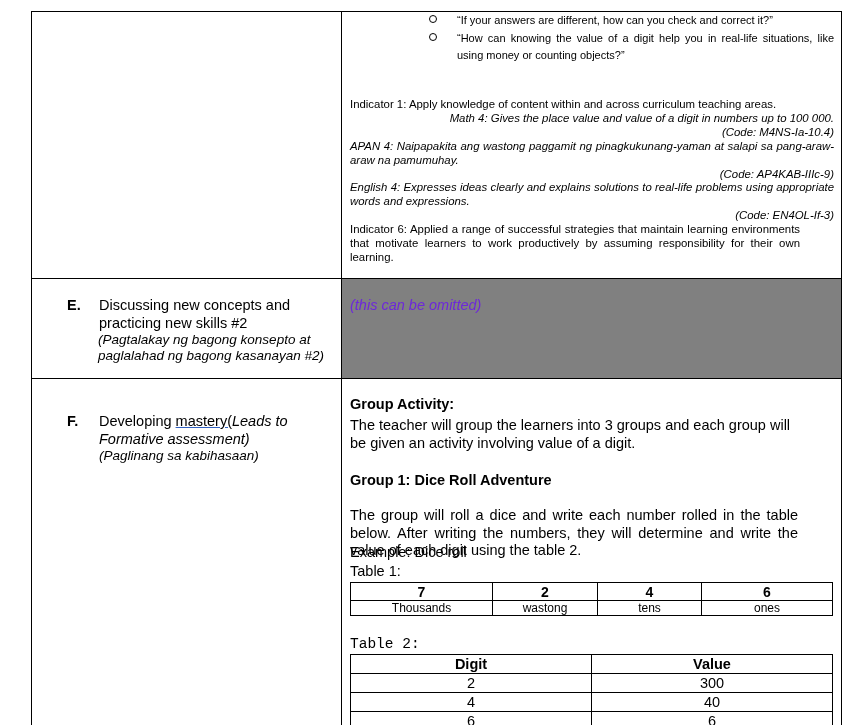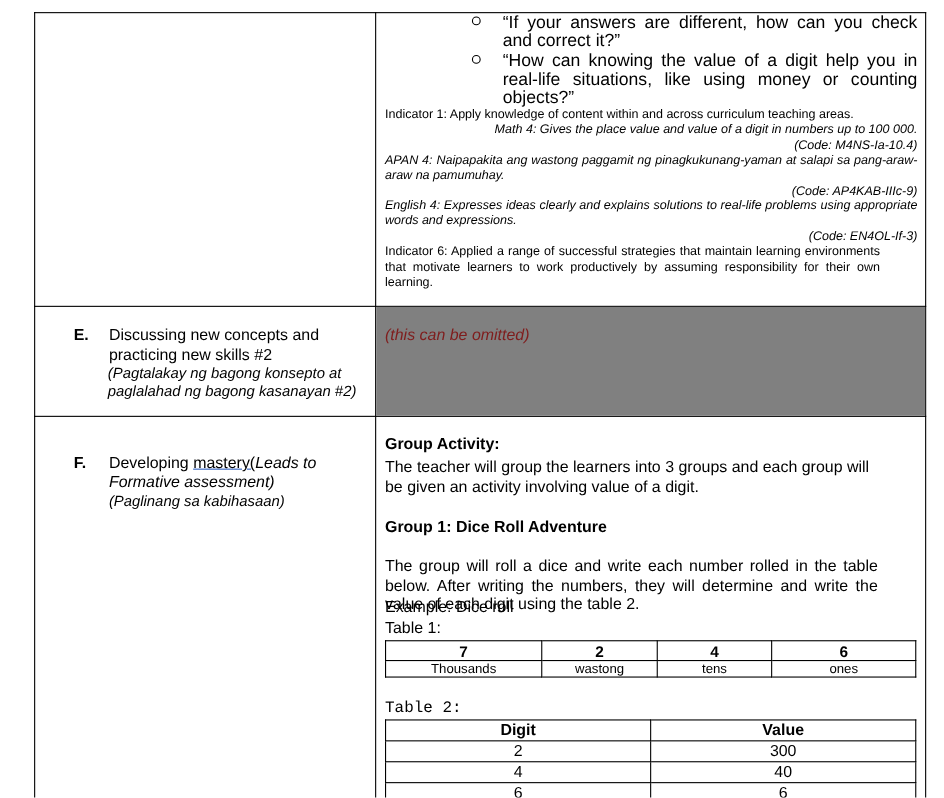--- a/index.html
+++ b/index.html
@@ -3,30 +3,30 @@
   <meta charset="utf-8">
   <style>
     html, body { margin: 0; padding: 0; background: #ffffff; }
     body { width: 858px; height: 725px; position: relative; overflow: hidden;
            font-family: "Liberation Sans", sans-serif; color: #000; }
     .page { position: absolute; left: 31px; top: 11px; width: 811px; height: 730px; }
     .vline { position: absolute; background: #000; width: 1px; }
     .hline { position: absolute; background: #000; height: 1px; }
 
     
-    .bullets { position: absolute; left: 398px; top: 2px; width: 405px; font-size: 16px; line-height: 17px; }
+    .bullets { position: absolute; left: 398px; top: 2px; width: 405px; font-size: 11px; line-height: 17px; }
     .bullet-row { position: relative; padding-left: 28px; text-align: justify; margin-bottom: 1px; }
     .bullet-row .b { position: absolute; left: 0; top: 3px; width: 6px; height: 6px; border: 1px solid #000; border-radius: 50%; }
     .indicators { position: absolute; left: 319px; top: 87px; width: 484px; font-size: 11.4px; line-height: 13.9px; }
     .indicators .it { font-style: italic; text-align: right; }
     .indicators .j { text-align: justify; }
 
     
     .shaded { position: absolute; left: 311px; top: 268px; width: 499px; height: 99px; background: #808080; }
-    .omitted { position: absolute; left: 319px; top: 286px; font-size: 14.5px; font-style: italic; color: #7f1d1d; }
+    .omitted { position: absolute; left: 319px; top: 286px; font-size: 14.5px; font-style: italic; color: #6d28d9; }
     .lblock { position: absolute; font-size: 14.5px; line-height: 17.5px; }
     .lblock .letter { position: absolute; left: 0; top: 0; font-weight: bold; }
     .lblock .txt { position: absolute; left: 32px; top: 0; width: 240px; }
     .lblock .sub { font-style: italic; font-size: 13.5px; line-height: 16px; }
 
     
     .rtext { position: absolute; left: 319px; width: 484px; font-size: 14.5px; line-height: 17.5px; }
     .bold { font-weight: bold; }
     .just { text-align: justify; }
     .spell { text-decoration: underline; text-decoration-color: #3060c0; }

